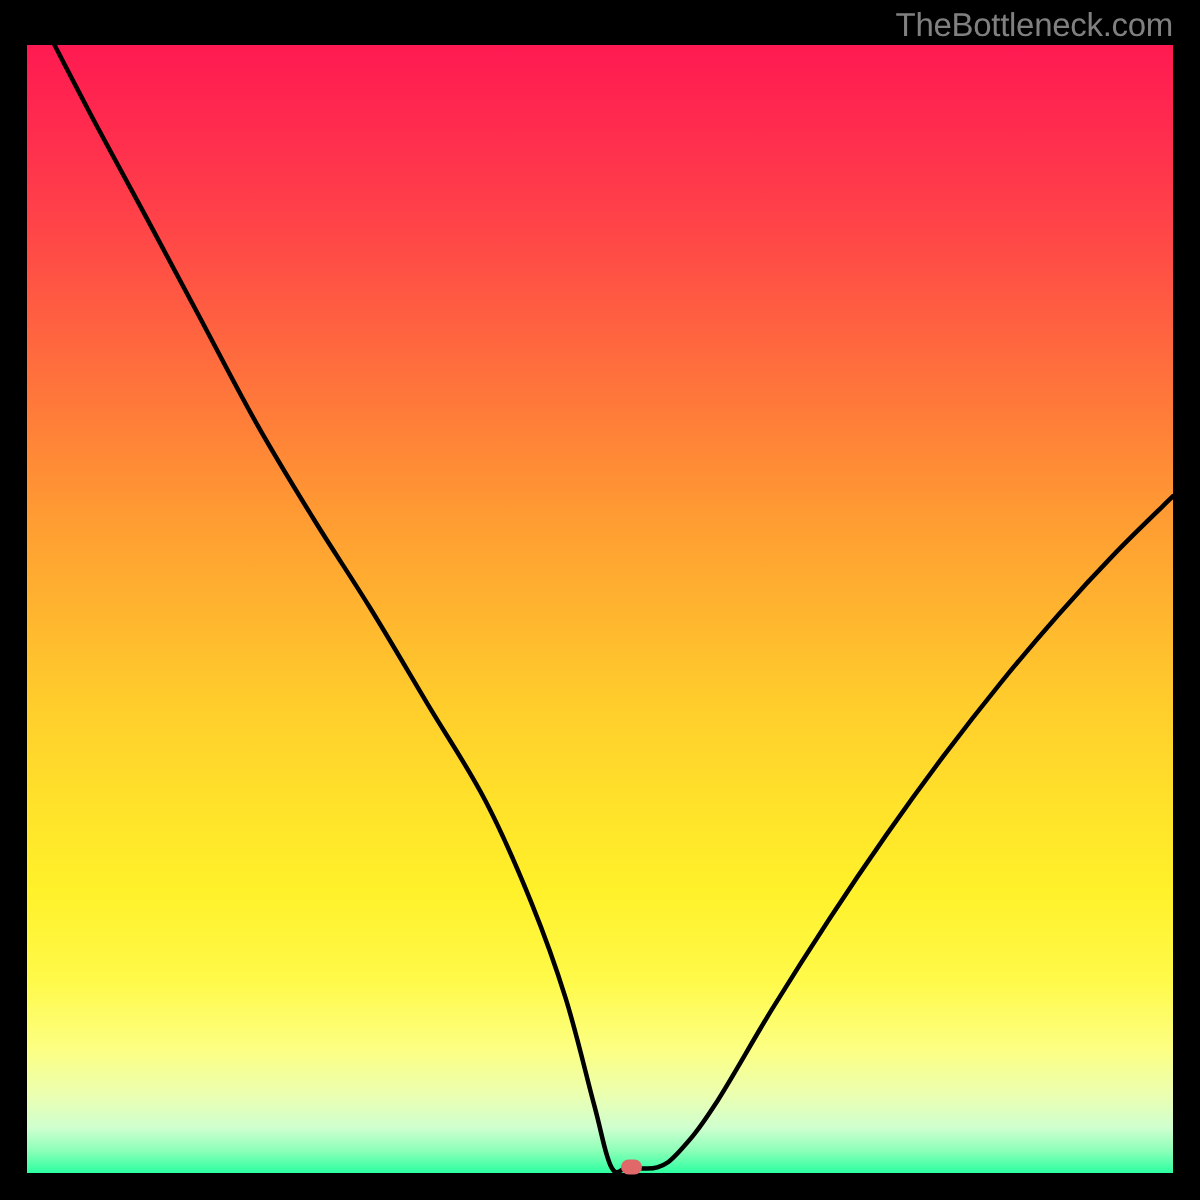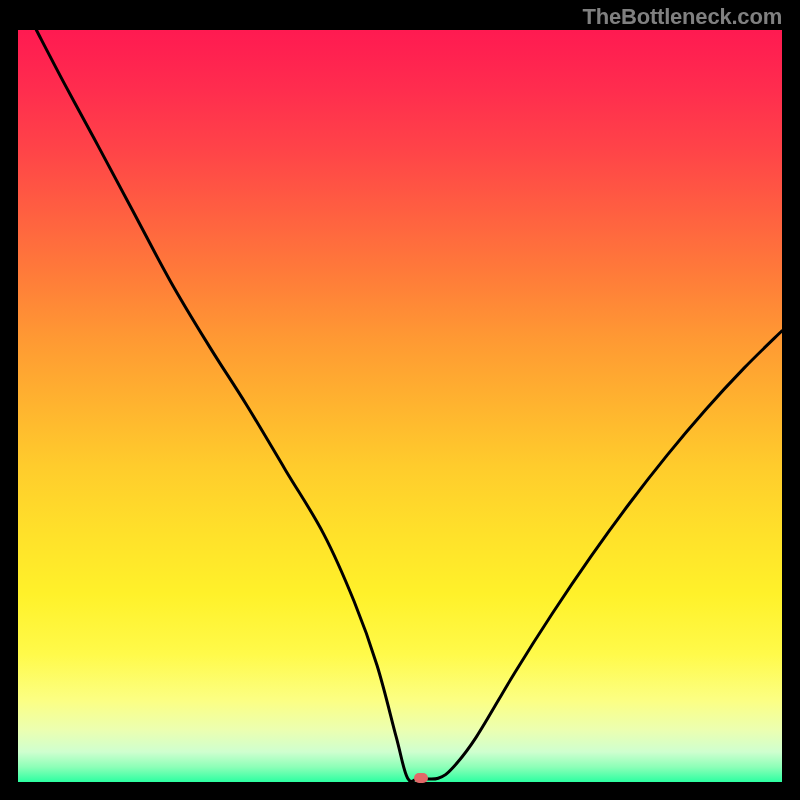--- a/index.html
+++ b/index.html
@@ -51,21 +51,21 @@
       #2cffa1 100%
     );
   }
   .watermark {
     position: absolute;
     top: 4px;
     right: 18px;
     color: #808080;
     font-family: Arial, Helvetica, sans-serif;
     font-size: 22px;
-    font-weight: 700;
+    font-weight: 400;
     letter-spacing: -0.2px;
   }
   svg.curve {
     position: absolute;
     left: 0;
     top: 0;
     width: 100%;
     height: 100%;
     overflow: visible;
   }

